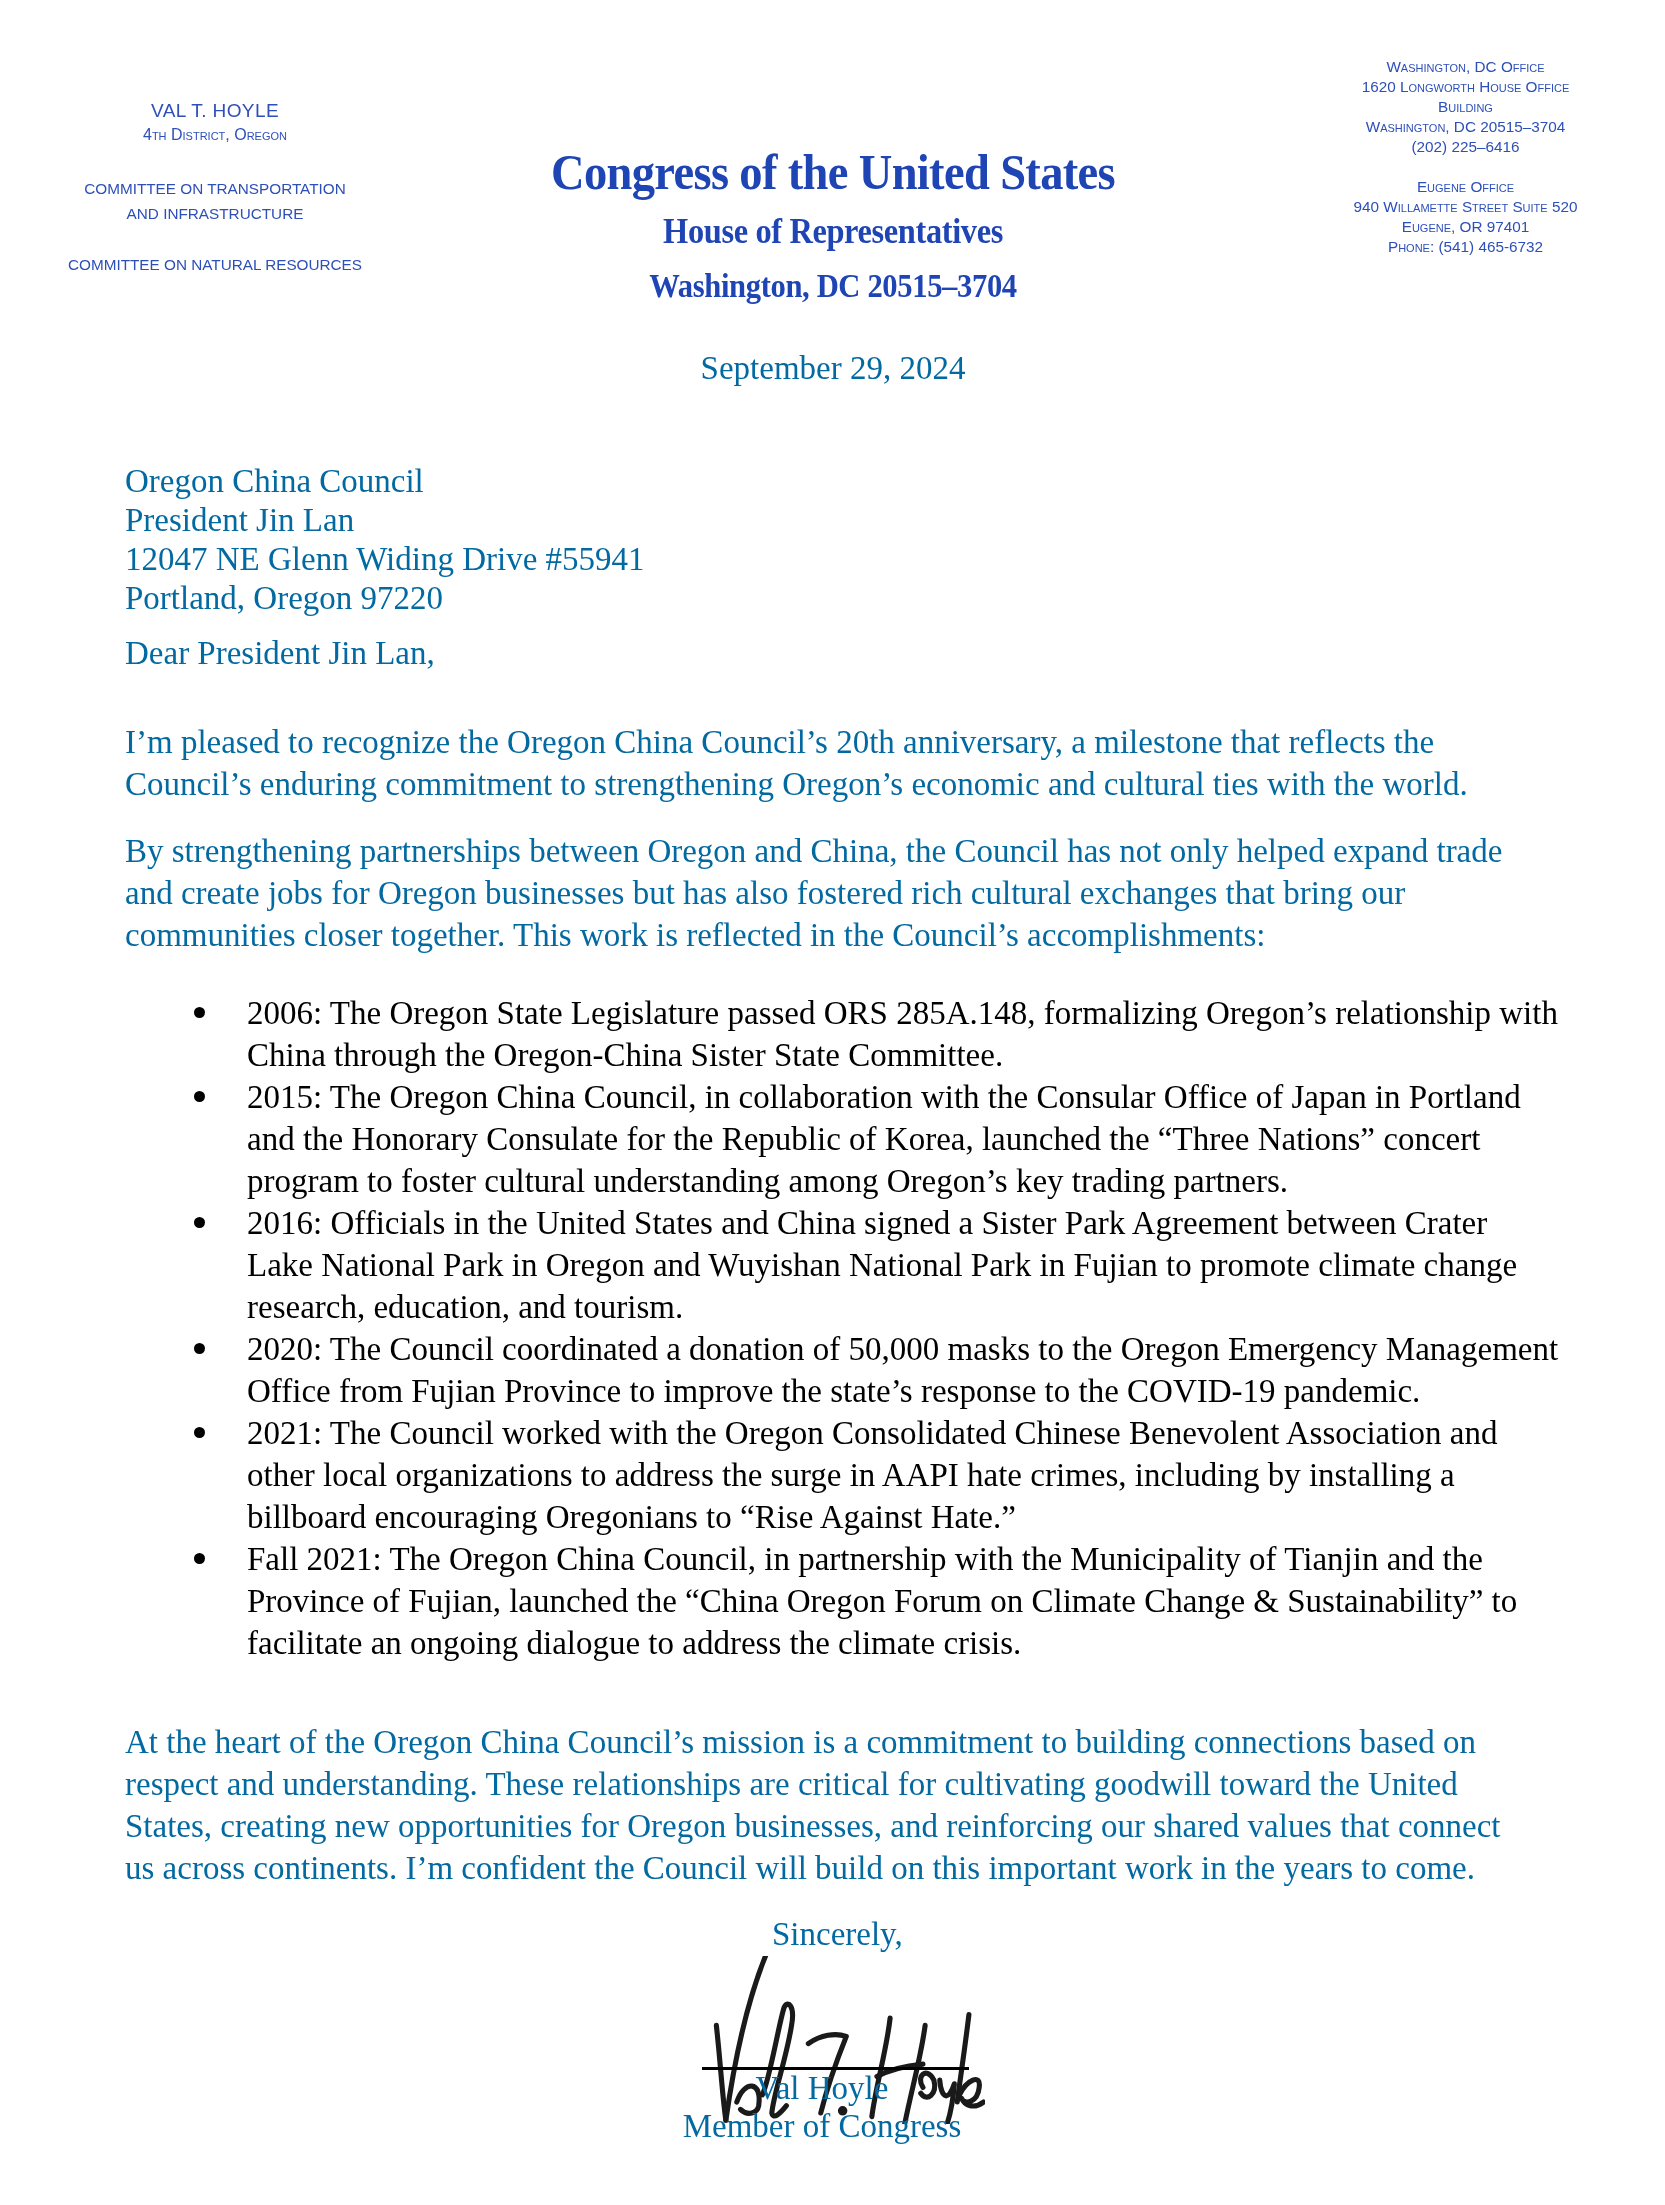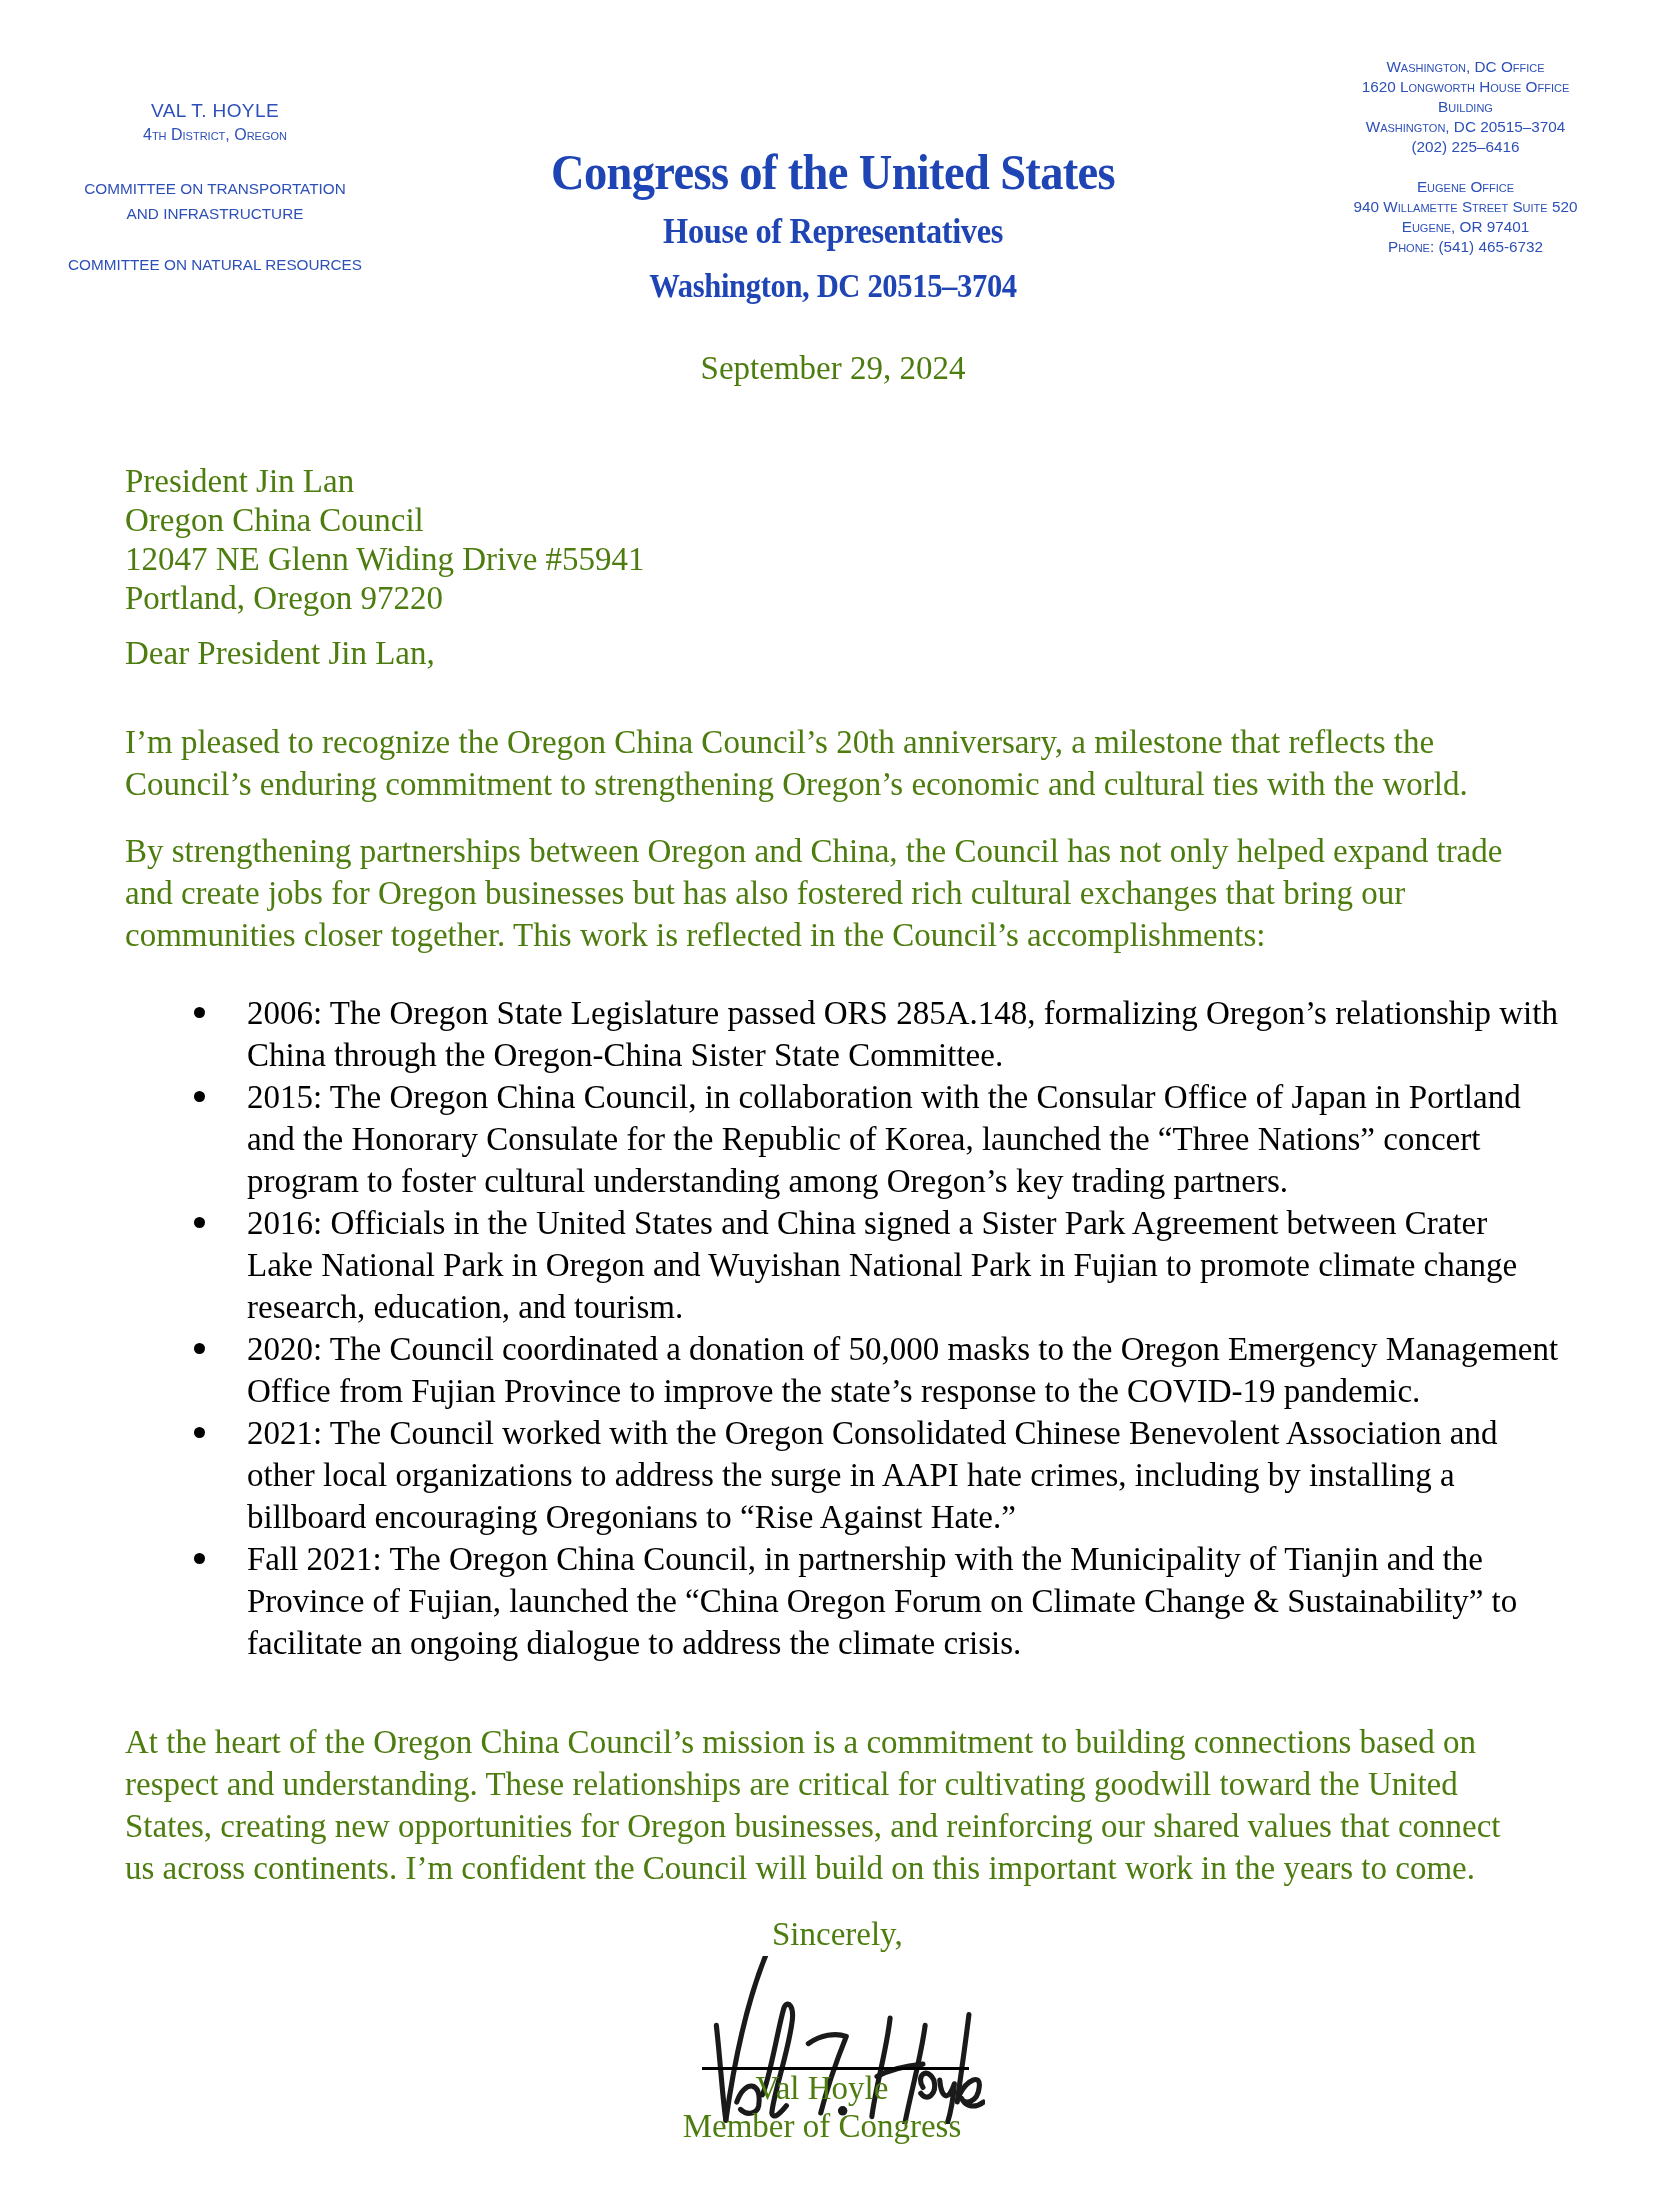--- a/index.html
+++ b/index.html
@@ -8,21 +8,21 @@
   .lh-left { left: 29px; width: 372px; margin-top: 46px; }
   .lh-right { left: 1316px; width: 299px; }
   .lh-name { font-size: 19px; letter-spacing: 0.4px; }
   .lh-sc { font-variant: small-caps; font-size: 16px; }
   .lh-comm { font-size: 15.3px; }
   .lh-addr { font-variant: small-caps; font-size: 15.3px; line-height: 20px; }
   .mast { position: absolute; left: 438px; width: 790px; text-align: center; font-family: "Liberation Serif", serif; font-weight: bold; color: #1f45b5; white-space: nowrap; }
   .mast-1 { top: 143px; font-size: 50px; letter-spacing: -0.7px; transform: scaleX(0.93); }
   .mast-2 { top: 210px; font-size: 36px; letter-spacing: -0.4px; transform: scaleX(0.9); }
   .mast-3 { top: 267px; font-size: 34px; letter-spacing: -0.4px; transform: scaleX(0.9); }
-  .t { position: absolute; font-family: "Liberation Serif", serif; font-size: 33px; color: #4d7c0f; white-space: nowrap; line-height: 42px; }
+  .t { position: absolute; font-family: "Liberation Serif", serif; font-size: 33px; color: #0369a1; white-space: nowrap; line-height: 42px; }
   .date { left: 0; width: 1666px; text-align: center; top: 347px; }
   .addr { left: 125px; top: 462px; }
   .body-text { left: 125px; width: 1409px; white-space: normal; }
   .bullets { position: absolute; left: 235px; width: 1314px; top: 980px; margin: 12px; padding: 0; list-style: none; font-family: "Liberation Serif", serif; font-size: 33px; line-height: 42px; color: #000; }
   .bullets li { position: relative; }
   .bullets .dot { position: absolute; left: -53px; top: 14.6px; width: 11px; height: 11px; border-radius: 50%; background: #000; }
   .closing { left: 772px; top: 1913px; }
   .sig-block { position: absolute; left: 693px; top: 1956px; width: 292px; height: 168px; }
   .sig-line { position: absolute; left: 702px; top: 2067px; width: 267px; height: 2.9px; background: #000; }
   .signame { left: 0; width: 1644px; text-align: center; }
@@ -50,22 +50,22 @@
 <div class="lh lh-right lh-addr" style="top:177px;">
   <div>Eugene Office</div>
   <div>940 Willamette Street Suite 520</div>
   <div>Eugene, OR 97401</div>
   <div>Phone: (541) 465-6732</div>
 </div>
 
 <div class="t date">September 29, 2024</div>
 
 <div class="t addr">
+  <div style="height:39px;line-height:39px;">Oregon China Council</div>
   <div style="height:39px;line-height:39px;">President Jin Lan</div>
-  <div style="height:39px;line-height:39px;">Oregon China Council</div>
   <div style="height:39px;line-height:39px;">12047 NE Glenn Widing Drive #55941</div>
   <div style="height:39px;line-height:39px;">Portland, Oregon 97220</div>
 </div>
 
 <div class="t body-text" style="top:632px;">Dear President Jin Lan,</div>
 
 <div class="t body-text" style="top:721px;">I’m pleased to recognize the Oregon China Council’s 20th anniversary, a milestone that reflects the Council’s enduring commitment to strengthening Oregon’s economic and cultural ties with the world.</div>
 
 <div class="t body-text" style="top:830px;">By strengthening partnerships between Oregon and China, the Council has not only helped expand trade and create jobs for Oregon businesses but has also fostered rich cultural exchanges that bring our communities closer together. This work is reflected in the Council’s accomplishments:</div>
 

